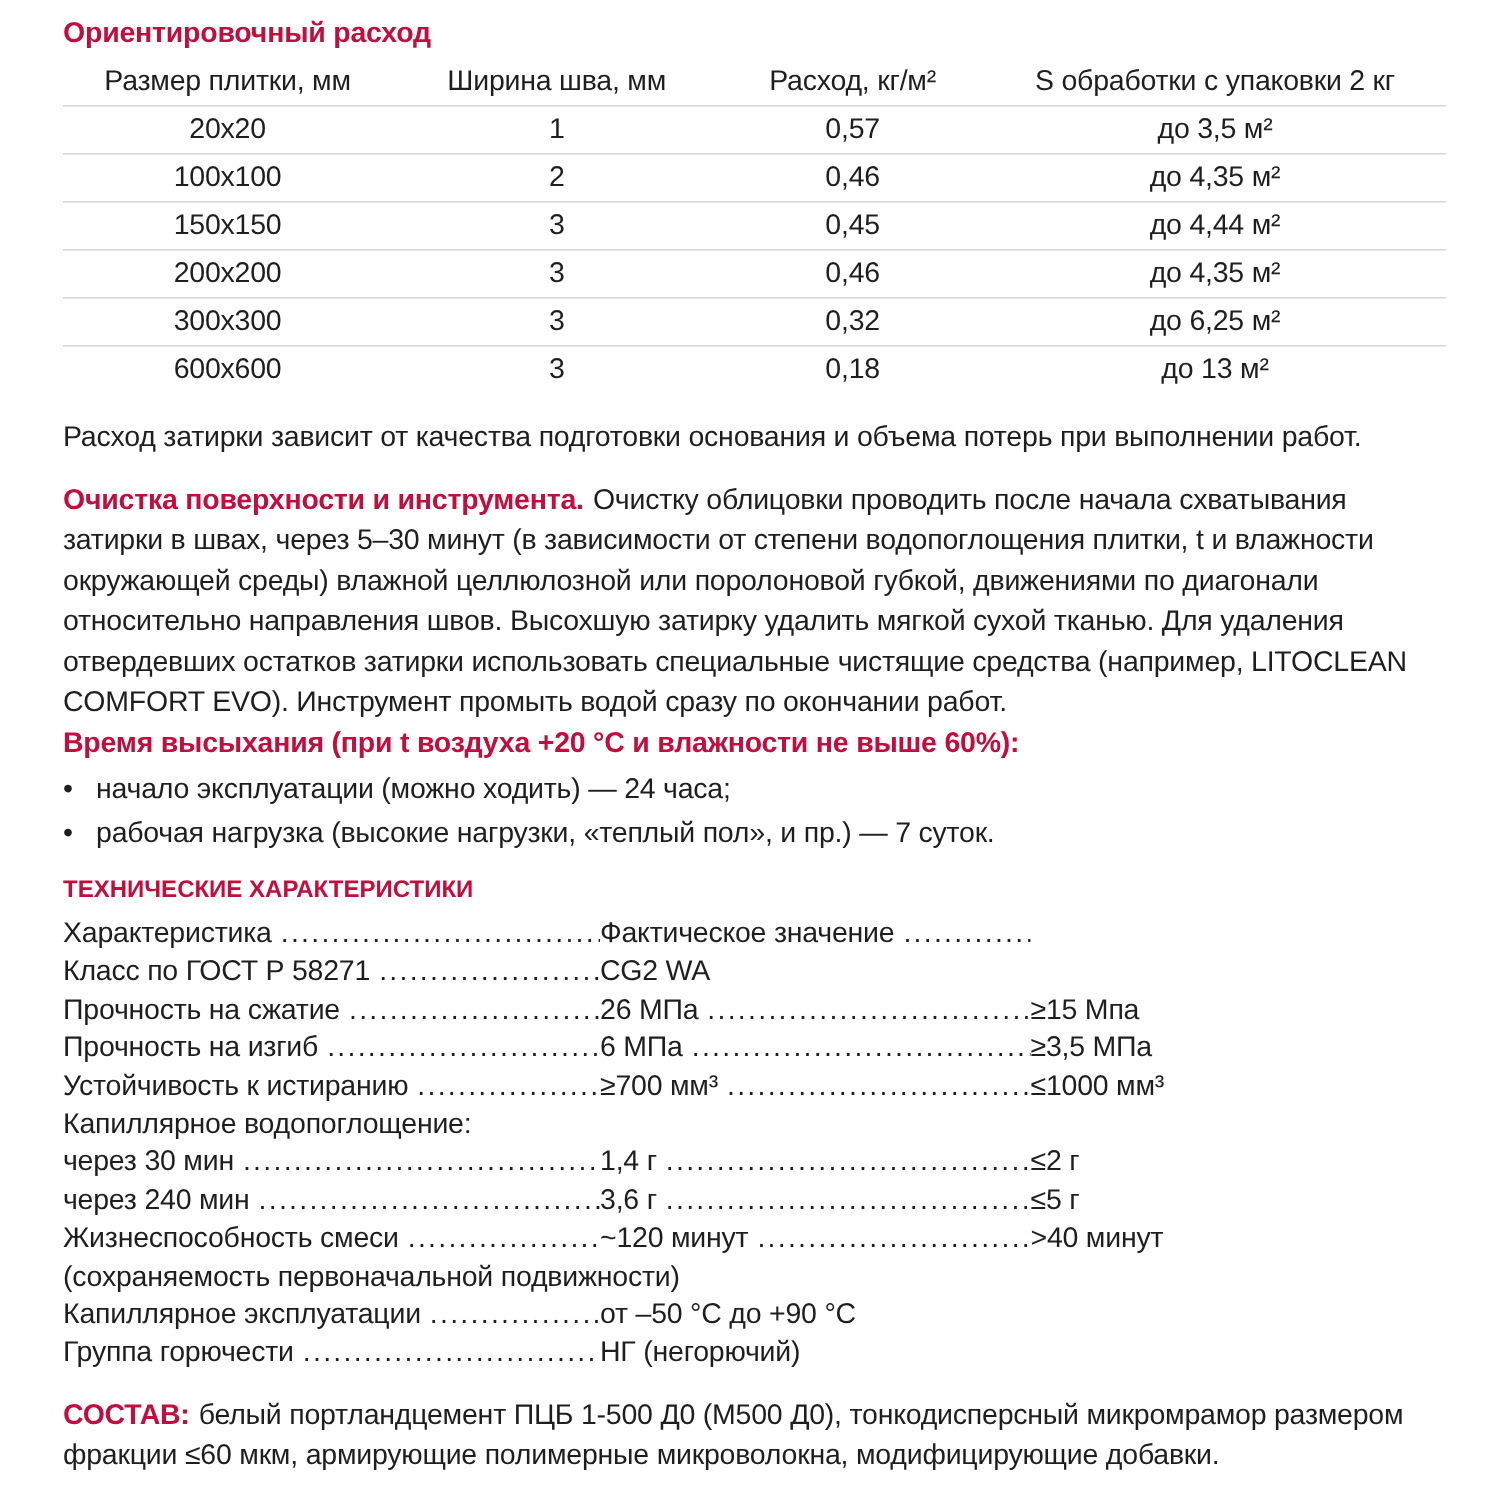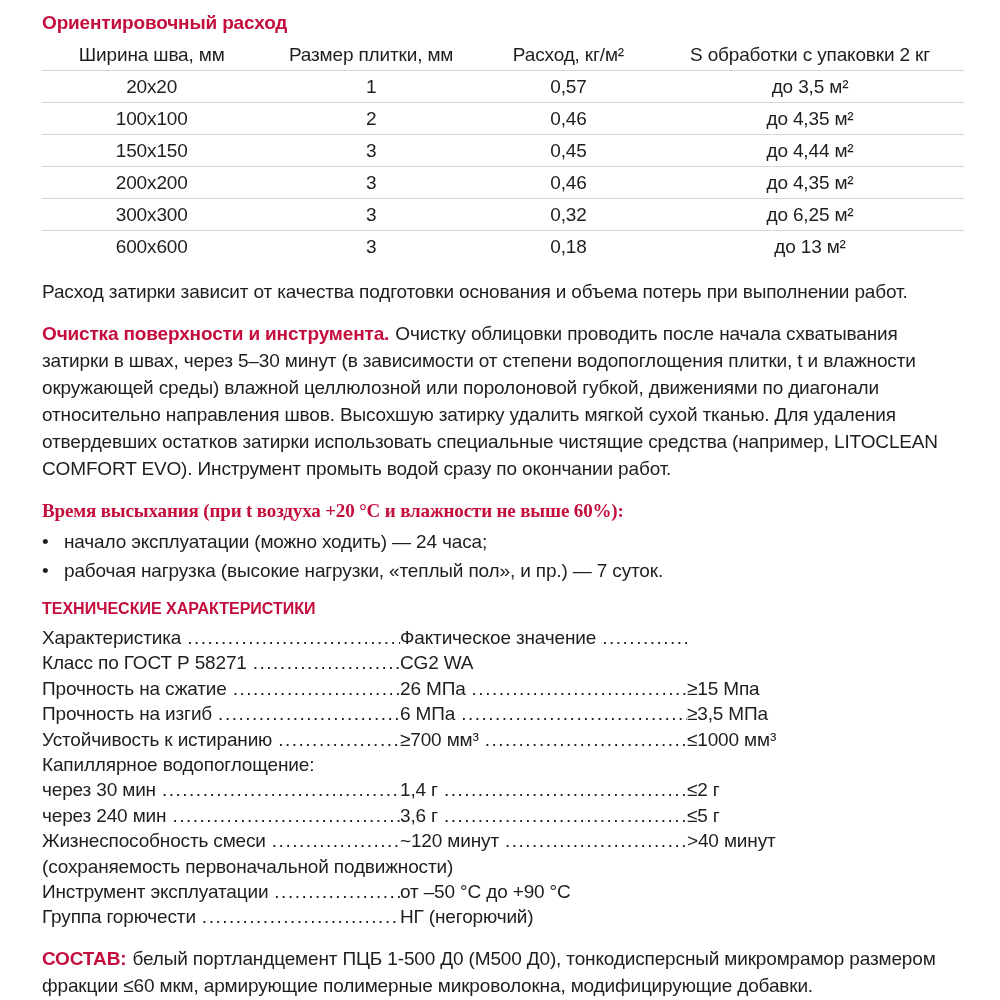--- a/index.html
+++ b/index.html
@@ -37,21 +37,21 @@
   .cc.c1{width:23.8%;}
   .cc.c2{width:23.8%;}
   .cc.c3{width:19%;}
   .cc.c4{flex:1;}
 
   
   .para{margin:15px 0 0 0;line-height:27px;}
   .lead-red{color:var(--accent);font-weight:bold;margin-right:0.32em;}
 
   
-  .dry-title{color:var(--accent);font-weight:bold;line-height:27px;margin-top:15px;font-family:Liberation Serif, serif;}
+  .dry-title{color:var(--accent);font-weight:bold;line-height:27px;}
   .dry-list{margin-top:3px;}
   .dry-item{display:flex;line-height:29px;}
   .bullet{width:22px;flex:0 0 22px;}
 
   
   .tech-rows{margin-top:2px;}
   .trow{display:flex;line-height:25.4px;}
   .tcell{display:flex;align-items:baseline;}
   .tc1{width:358px;flex:0 0 358px;}
   .tc2{width:287px;flex:0 0 287px;justify-content:center;}
@@ -65,22 +65,22 @@
 </style>
 </head>
 <body>
 
 <div class="page">
 
   <div>
     <div class="sec-title">Ориентировочный расход</div>
     <div class="ctable">
       <div class="crow chead">
+        <span class="cc c1">Размер плитки, мм</span>
         <span class="cc c2">Ширина шва, мм</span>
-        <span class="cc c1">Размер плитки, мм</span>
         <span class="cc c3">Расход, кг/м²</span>
         <span class="cc c4">S обработки с упаковки 2 кг</span>
       </div>
       <div class="rows-host">
 
       <div class="crow">
           <span class="cc c1">20х20</span>
           <span class="cc c2">1</span>
           <span class="cc c3">0,57</span>
           <span class="cc c4">до 3,5 м²</span>
@@ -238,21 +238,21 @@
       </div>
         <div class="trow wide">
         <span class="tcell tc1">
           <span class="tlabel">(сохраняемость первоначальной подвижности)</span>
           <span class="lead"></span>
         </span>
 
       </div>
         <div class="trow">
         <span class="tcell tc1">
-          <span class="tlabel">Инструмент эксплуатации</span>
+          <span class="tlabel">Капиллярное эксплуатации</span>
           <span class="lead">..................................................</span>
         </span>
         <span class="tcell tc2">
           <span class="tvalue">от –50 °С до +90 °С</span>
           <span class="lead"></span>
         </span>
         <span class="tc3"></span>
       </div>
         <div class="trow">
         <span class="tcell tc1">

